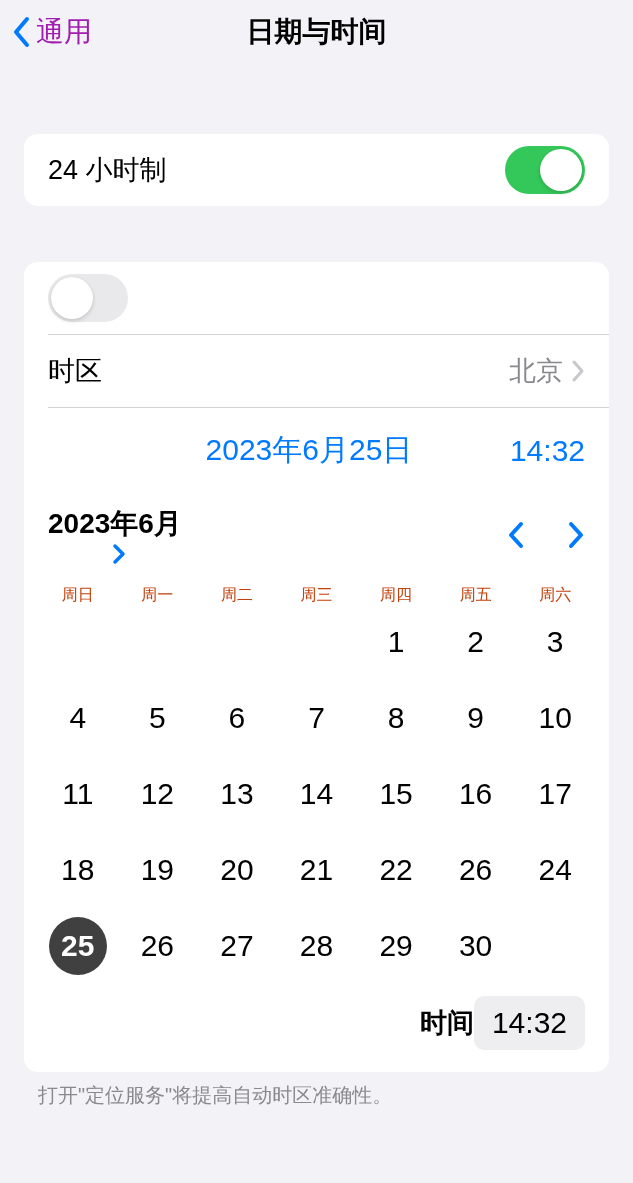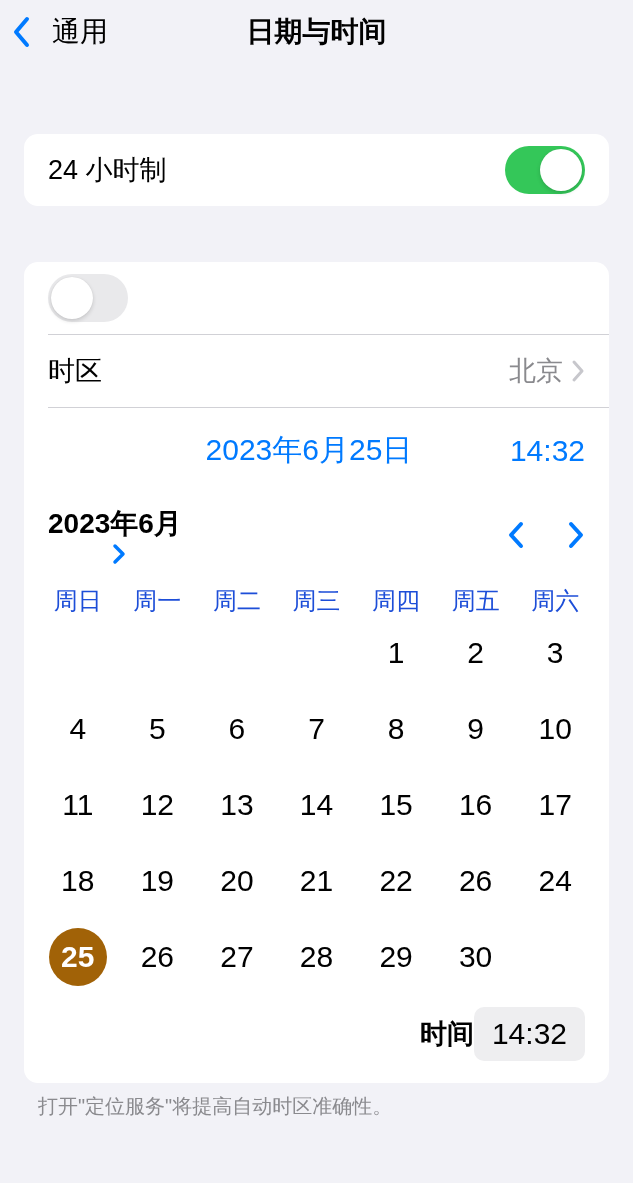--- a/index.html
+++ b/index.html
@@ -16,23 +16,22 @@
       align-items: center;
       justify-content: center;
       position: relative;
       height: 64px;
     }
     .nav-back {
       position: absolute;
       left: 12px;
       display: flex;
       align-items: center;
-      color: #000000;
+      color: #a21caf;
       font-size: 28px;
-      gap: 16px;
     }
     .nav-back svg { margin-right: 4px; }
     .nav-title {
       font-size: 28px;
       font-weight: 600;
     }
     .group {
       background: #fff;
       border-radius: 14px;
       margin: 0 24px;
@@ -120,43 +119,43 @@
       gap: 42px;
     }
     .weekdays {
       display: grid;
       grid-template-columns: repeat(7, 1fr);
       padding: 12px 14px 4px 14px;
       gap: 0;
     }
     .weekday {
       text-align: center;
-      color: #1d4ed8;
-      font-size: 24px;
+      color: #c2410c;
+      font-size: 16px;
     }
     .days {
       display: grid;
       grid-template-columns: repeat(7, 1fr);
       padding: 0 14px 18px 14px;
       row-gap: 12px;
     }
     .day {
       display: flex;
       align-items: center;
       justify-content: center;
       height: 64px;
       font-size: 30px;
       color: #000;
     }
     .day.empty { visibility: hidden; }
     .day.selected .bubble {
       width: 58px;
       height: 58px;
       border-radius: 50%;
-      background: #a16207;
+      background: #404040;
       color: #fff;
       display: flex;
       align-items: center;
       justify-content: center;
       font-weight: 600;
     }
     .time-row {
       display: flex;
       justify-content: flex-end;
       align-items: center;

